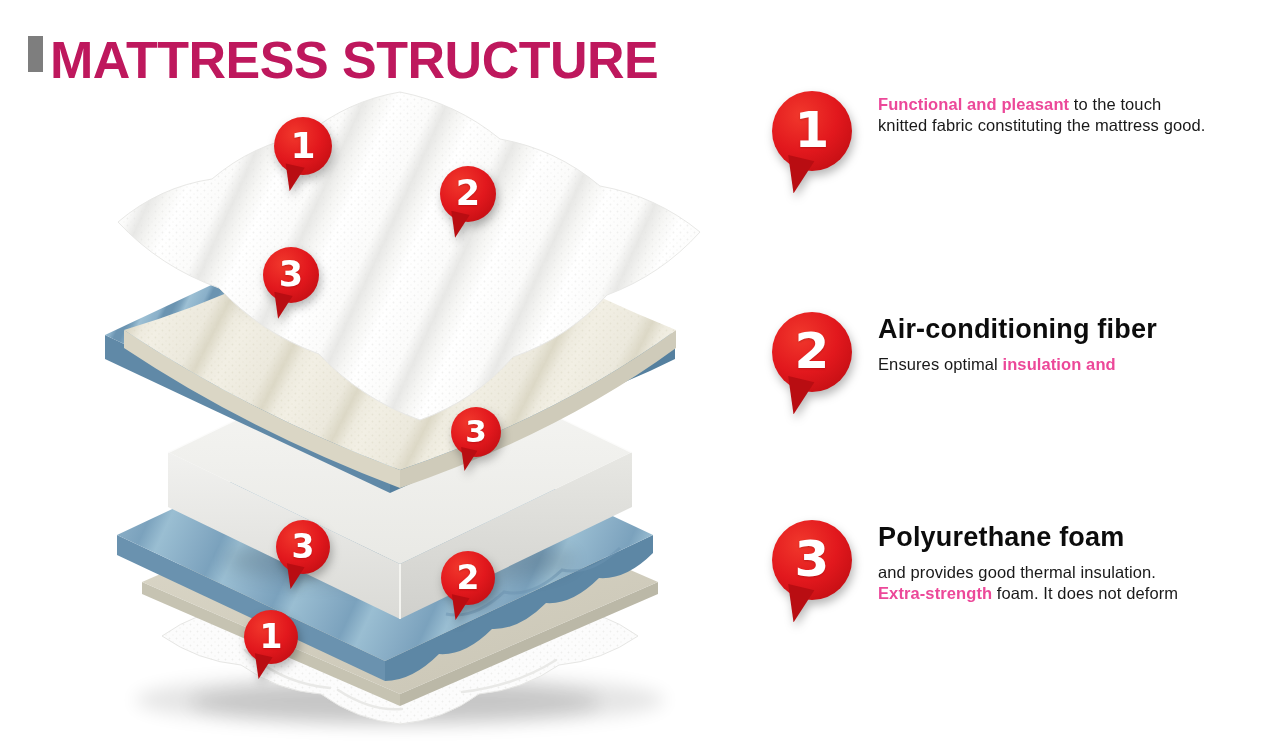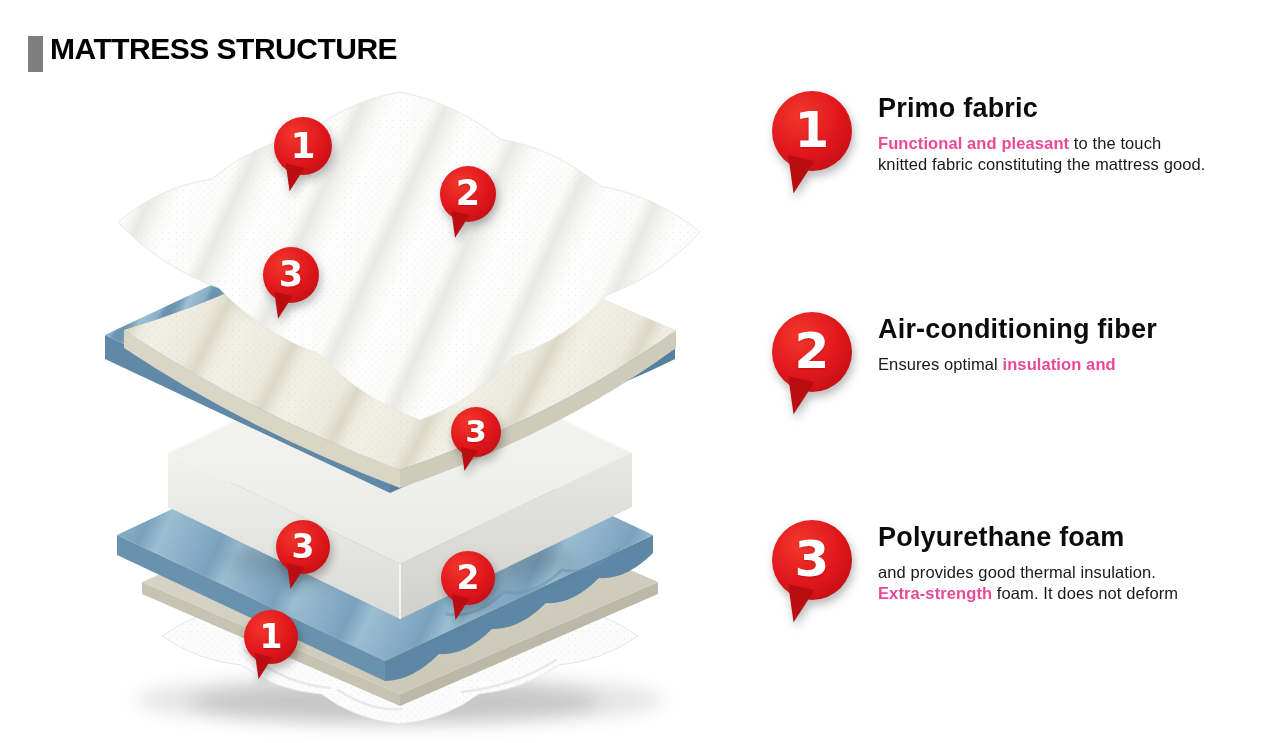--- a/index.html
+++ b/index.html
@@ -4,22 +4,22 @@
 <style>
   html,body{margin:0;padding:0;}
   body{
     width:1280px;height:743px;position:relative;overflow:hidden;
     background:#ffffff;font-family:"Liberation Sans",sans-serif;
   }
   
   .title-row{position:absolute;left:28px;top:33px;display:flex;align-items:flex-start;}
   .title-bar{width:15px;height:36px;background:#7e7e7e;margin-right:7px;margin-top:3px;}
   .title-text{
-    margin:0;font-size:30px;font-weight:bold;letter-spacing:-0.5px;
-    color:#000000;line-height:1.05;font-family:"Liberation Sans",sans-serif;text-align:right;
+    margin:0;font-size:52px;font-weight:bold;letter-spacing:-0.5px;
+    color:#be185d;line-height:1.05;font-family:"Liberation Sans",sans-serif;text-align:right;
   }
   
   .diagram{position:absolute;left:0;top:0;width:760px;height:743px;}
   .diagram svg{position:absolute;left:0;top:0;}
   .pins-layer{position:absolute;left:0;top:0;width:760px;height:743px;pointer-events:none;}
   
   .pin{
     position:absolute;border-radius:50%;
     background:radial-gradient(circle at 36% 30%, #f1382c 0%, #e2181d 48%, #c50f14 82%, #ab0c10 100%);
     display:flex;align-items:center;justify-content:center;
@@ -199,21 +199,20 @@
   </div>
     </div>
 </div>
 
 <div class="legend" id="legend">
     <div class="legend-item">
     <div class="pin legend-pin">
       <span class="pin-num">1</span>
     </div>
     <div class="legend-text">
-      <h2 class="legend-title">Primo fabric</h2>
       <div class="legend-desc">
           <div class="line"><b>Functional and pleasant</b><span> to the touch</span></div>
           <div class="line"><span>knitted fabric constituting the mattress good.</span></div>
         </div>
     </div>
   </div>
     <div class="legend-item">
     <div class="pin legend-pin">
       <span class="pin-num">2</span>
     </div>

